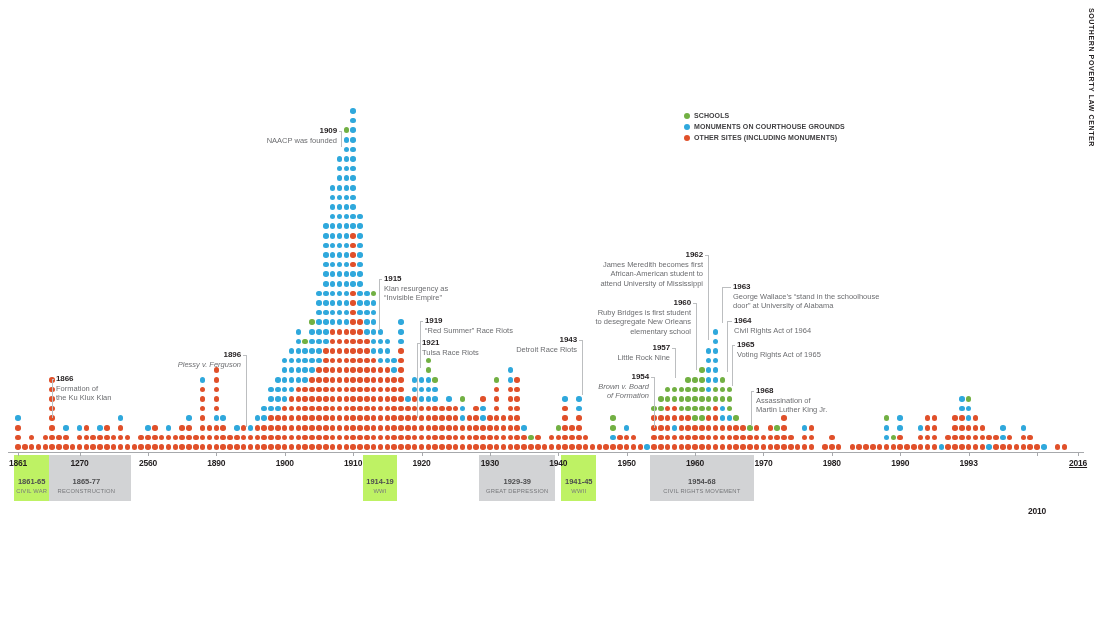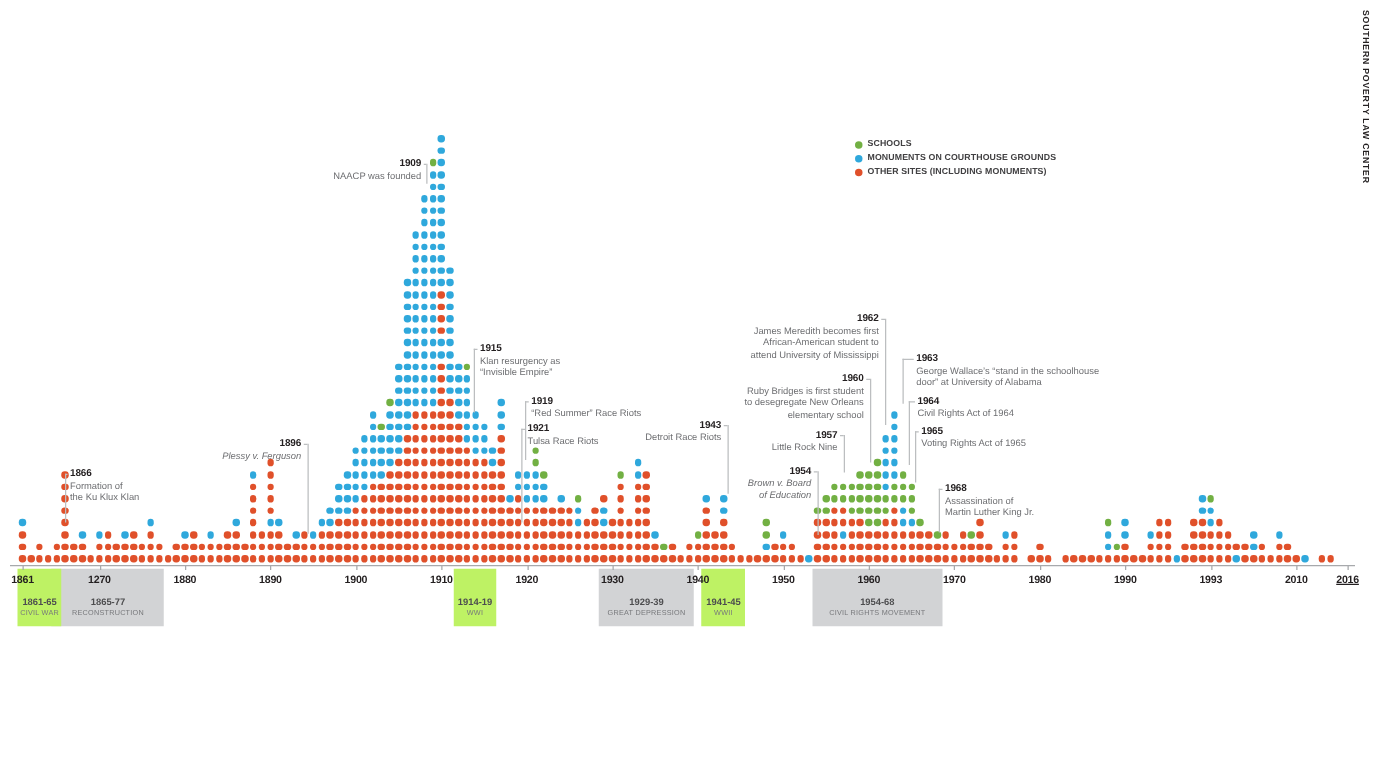--- a/index.html
+++ b/index.html
@@ -81,21 +81,21 @@
       </div>
       <div class="era dark" style="left: 561.12px; width: 35.356px;">
         <div class="era-range">1941-45</div>
         <div class="era-name">WWII</div>
       </div>
       <div class="tick" style="left: 18px;"></div>
       <div class="tick-label" style="left: 18px;">1861</div>
       <div class="tick" style="left: 79.551px;"></div>
       <div class="tick-label" style="left: 79.551px;">1270</div>
       <div class="tick" style="left: 147.941px;"></div>
-      <div class="tick-label" style="left: 147.941px;">1880</div>
+      <div class="tick-label" style="left: 147.941px;">2560</div>
       <div class="tick" style="left: 216.331px;"></div>
       <div class="tick-label" style="left: 216.331px;">1890</div>
       <div class="tick" style="left: 284.721px;"></div>
       <div class="tick-label" style="left: 284.721px;">1900</div>
       <div class="tick" style="left: 353.111px;"></div>
       <div class="tick-label" style="left: 353.111px;">1910</div>
       <div class="tick" style="left: 421.501px;"></div>
       <div class="tick-label" style="left: 421.501px;">1920</div>
       <div class="tick" style="left: 489.891px;"></div>
       <div class="tick-label" style="left: 489.891px;">1930</div>
@@ -107,21 +107,21 @@
       <div class="tick-label" style="left: 695.061px;">1960</div>
       <div class="tick" style="left: 763.451px;"></div>
       <div class="tick-label" style="left: 763.451px;">1970</div>
       <div class="tick" style="left: 831.841px;"></div>
       <div class="tick-label" style="left: 831.841px;">1980</div>
       <div class="tick" style="left: 900.231px;"></div>
       <div class="tick-label" style="left: 900.231px;">1990</div>
       <div class="tick" style="left: 968.621px;"></div>
       <div class="tick-label" style="left: 968.621px;">1993</div>
       <div class="tick" style="left: 1037.01px;"></div>
-      <div class="tick-label" style="left: 1037.01px;">2010</div>
+      <div class="tick-label" style="left: 1037.01px; margin-top: 48px;">2010</div>
       <div class="tick" style="left: 1078.05px;"></div>
       <div class="tick-label" style="left: 1078.05px; text-decoration: underline;">2016</div>
       <div class="dot" style="background: rgb(224, 80, 42); height: 5.5px; width: 5.5px; left: 15.25px; top: 444.25px;"></div>
       <div class="dot" style="background: rgb(224, 80, 42); height: 5.5px; width: 5.5px; left: 15.25px; top: 434.65px;"></div>
       <div class="dot" style="background: rgb(224, 80, 42); height: 5.5px; width: 5.5px; left: 15.25px; top: 425.05px;"></div>
       <div class="dot" style="background: rgb(47, 168, 220); height: 5.5px; width: 5.5px; left: 15.25px; top: 415.45px;"></div>
       <div class="dot" style="background: rgb(224, 80, 42); height: 5.5px; width: 5.5px; left: 22.089px; top: 444.25px;"></div>
       <div class="dot" style="background: rgb(224, 80, 42); height: 5.5px; width: 5.5px; left: 28.928px; top: 444.25px;"></div>
       <div class="dot" style="background: rgb(224, 80, 42); height: 5.5px; width: 5.5px; left: 28.928px; top: 434.65px;"></div>
       <div class="dot" style="background: rgb(224, 80, 42); height: 5.5px; width: 5.5px; left: 35.767px; top: 444.25px;"></div>
@@ -990,21 +990,21 @@
       <div class="ann-stub" style="top: 340px; left: 579px; width: 3px;"></div>
       <div class="ann right" style="top: 335px; right: 523px;">
         <div class="ann-year">1943</div>
         <div class="ann-line">Detroit Race Riots</div>
       </div>
       <div class="ann-vline" style="left: 654px; top: 377px; height: 51px;"></div>
       <div class="ann-stub" style="top: 377px; left: 651px; width: 3px;"></div>
       <div class="ann right italic" style="top: 372px; right: 451px;">
         <div class="ann-year">1954</div>
         <div class="ann-line">Brown v. Board</div>
-        <div class="ann-line">of Education</div>
+        <div class="ann-line">of Formation</div>
       </div>
       <div class="ann-vline" style="left: 675px; top: 348px; height: 30px;"></div>
       <div class="ann-stub" style="top: 348px; left: 672px; width: 3px;"></div>
       <div class="ann right" style="top: 343px; right: 430px;">
         <div class="ann-year">1957</div>
         <div class="ann-line">Little Rock Nine</div>
       </div>
       <div class="ann-vline" style="left: 696px; top: 303px; height: 67px;"></div>
       <div class="ann-stub" style="top: 303px; left: 693px; width: 3px;"></div>
       <div class="ann right" style="top: 298px; right: 409px;">

